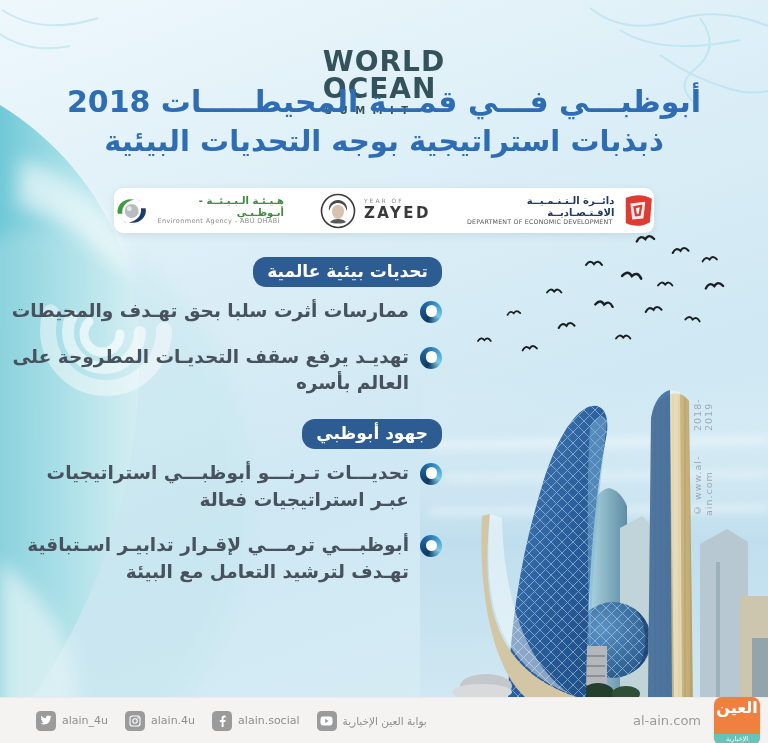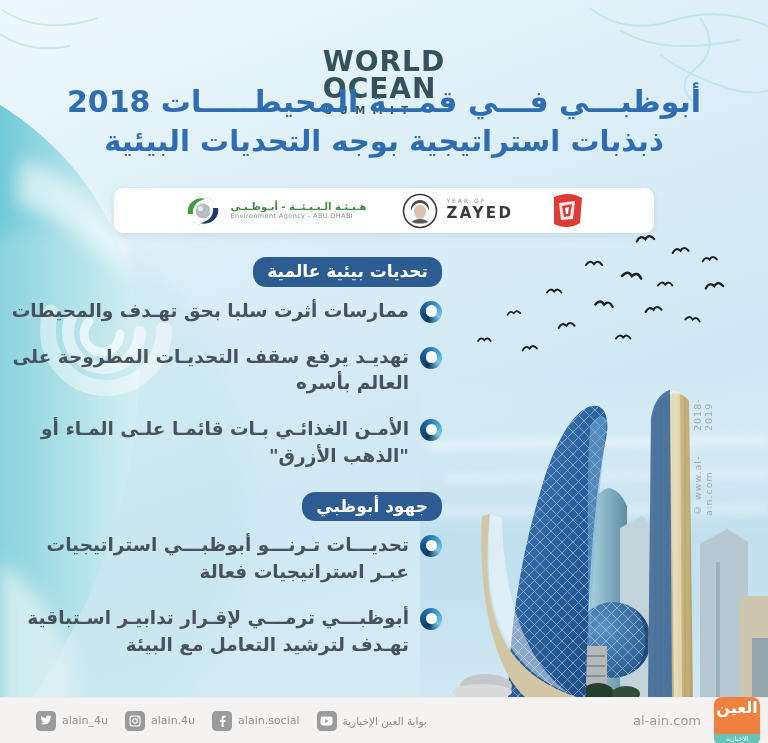--- a/index.html
+++ b/index.html
@@ -240,43 +240,43 @@
         <path d="M18,7 C12,7 8,12 9,18 C11,12 14,10 18,10 C22,10 25,12 27,18 C28,12 24,7 18,7 Z" fill="#4a4a4a"></path>
         <path d="M12,18 C12,14 15,12 18,12 C21,12 24,14 24,18 C24,23 21,26 18,26 C15,26 12,23 12,18 Z" fill="#d8c3ae"></path>
         <path d="M10,29 C13,25 23,25 26,29 C23,31 13,31 10,29 Z" fill="#5a5a5a"></path>
       </svg>
       <div class="ptxt">
         <span class="zay-top">YEAR OF</span>
         <span class="zay-name">ZAYED</span>
       </div>
     </div>
     <div class="pgroup">
+      <div class="ptxt">
+        <span class="ded-ar">دائــرة الـتـنـمـيــة الاقـتـصـاديــة</span>
+        <span class="ded-en">DEPARTMENT OF ECONOMIC DEVELOPMENT</span>
+      </div>
       <svg width="34" height="36" viewBox="0 0 34 36">
         <path d="M4,4 C14,0 24,0 32,5 L30,30 C22,35 12,35 4,31 Z" fill="#dd3b33"></path>
         <path d="M9,10 L25,8 L23,26 L11,27 Z" fill="#ffffff" opacity=".9"></path>
         <path d="M12,13 L22,11 L20,23 L14,24 Z" fill="#dd3b33"></path>
         <path d="M15,15 L19,14 L18,21 L16,21 Z" fill="#ffffff"></path>
       </svg>
     </div>
   </div>
 
   <div class="col">
     <span class="pill">تحديات بيئية عالمية</span>
 
     <div class="item">
       <span class="ring"></span>
       <span class="txt">ممارسات أثرت سلبا بحق تهـدف والمحيطات</span>
     </div>
     <div class="item gap-lg">
       <span class="ring"></span>
       <span class="txt">تهديـد يرفع سقف التحديـات المطروحة على العالم بأسره</span>
-    </div>
-    <div class="item gap-lg">
-      <span class="ring"></span>
-      <span class="txt">الأمـن الغذائـي بـات قائمـا علـى المـاء أو "الذهب الأزرق"</span>
     </div>
 
     <div class="sec2">
       <span class="pill">جهود أبوظبي</span>
     </div>
 
     <div class="item">
       <span class="ring"></span>
       <span class="txt">تحديـــات تـرنـــو أبوظبـــي استراتيجيات عبـر استراتيجيات فعالة</span>
     </div>

